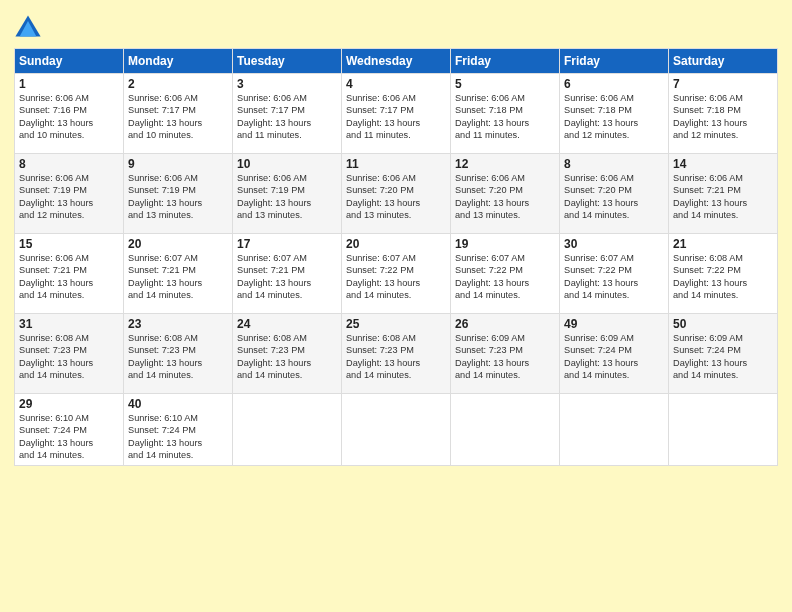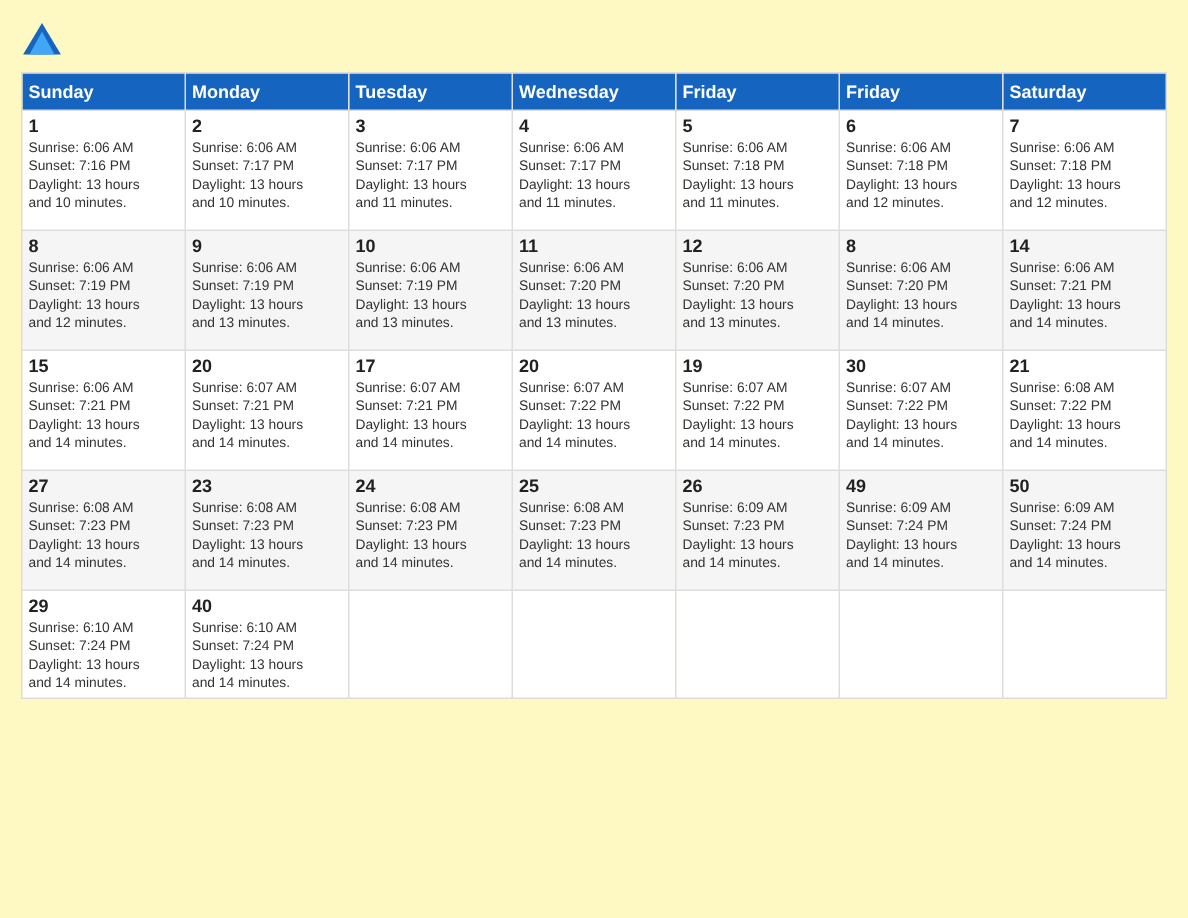--- a/index.html
+++ b/index.html
@@ -290,21 +290,21 @@
           <td>
             <span class="day-num">21</span>
             <div class="day-info" style="white-space: pre-line;">Sunrise: 6:08 AM
 Sunset: 7:22 PM
 Daylight: 13 hours
 and 14 minutes.</div>
           </td>
         </tr>
         <tr>
           <td>
-            <span class="day-num">27</span>
+            <span class="day-num">31</span>
             <div class="day-info" style="white-space: pre-line;">Sunrise: 6:08 AM
 Sunset: 7:23 PM
 Daylight: 13 hours
 and 14 minutes.</div>
           </td>
           <td>
             <span class="day-num">23</span>
             <div class="day-info" style="white-space: pre-line;">Sunrise: 6:08 AM
 Sunset: 7:23 PM
 Daylight: 13 hours

